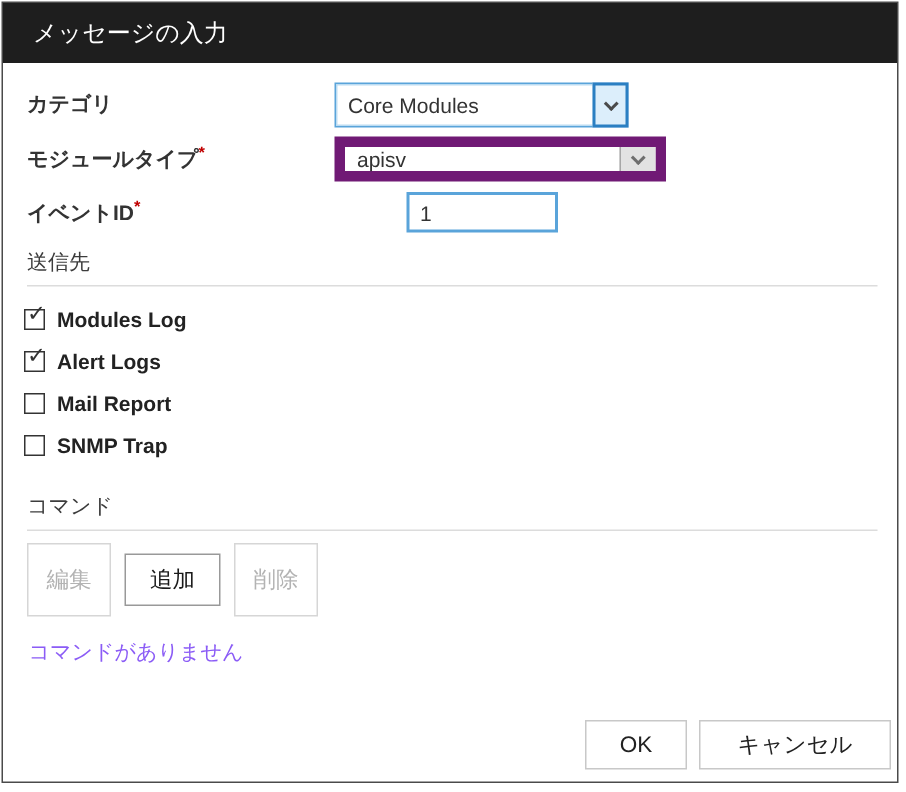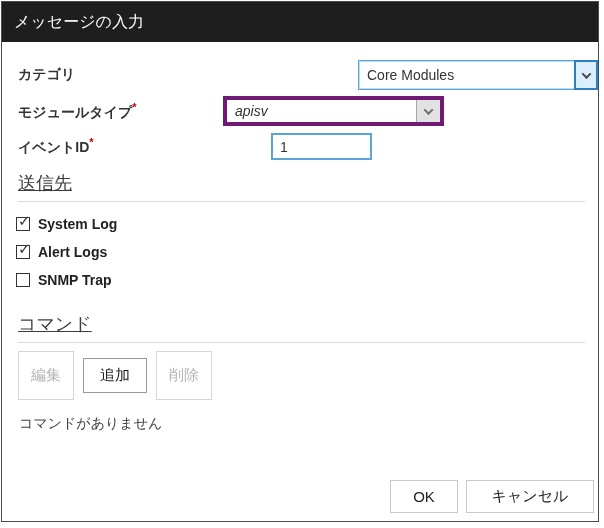--- a/index.html
+++ b/index.html
@@ -2,65 +2,65 @@
 <html><head>
 <meta charset="utf-8">
 <style>
   * { margin:0; padding:0; box-sizing:border-box; }
   html,body { width:604px; height:528px; background:#fff;
               font-family:"Liberation Sans","DejaVu Sans",sans-serif; }
   .dialog { position:absolute; left:1px; top:1px; width:598px; height:521px;
             background:#fff; border:1px solid #4a4a4a; overflow:hidden; }
 
   .titlebar { height:40px; background:#1e1e1e; color:#fff; display:flex;
-              align-items:center; padding-left:12px; font-size:16px; }
+              align-items:center; padding-left:20px; font-size:16px; }
 
   .form-row { display:flex; align-items:center; margin-left:16px; }
-  .row-category { margin-top:18px;justify-content:space-between; }
+  .row-category { margin-top:13px; }
   .row-module   { margin-top:6px; }
   .row-eventid  { margin-top:7px;gap:48px; }
 
   .flabel { width:205px; font-size:14px; font-weight:bold; color:#333; flex:none; }
   .req { color:#c00000; font-size:11px; vertical-align:super; font-weight:bold; }
 
   .select { position:relative; height:30px; background:#fff; font-size:14px; color:#333;
             display:flex; align-items:center; padding-left:8px; cursor:default; }
-  .select-focused { width:240px; border:1px solid #5aa4da; box-shadow:0 0 0 1px #bcdcf2 inset; }
-  .select-normal  { width:221px; border:4px solid #701a75;font-style:italic; }
+  .select-focused { width:196px; border:1px solid #5aa4da; box-shadow:0 0 0 1px #bcdcf2 inset; }
+  .select-normal  { width:221px; border:7px solid #701a75; }
   .arrow { position:absolute; top:0; right:0; height:100%; width:24px;
            display:flex; align-items:center; justify-content:center; }
   .arrow-blue { background:#dceefb; border:2px solid #2b7fc2; top:-1px; right:-1px;
                 height:30px; }
   .arrow-gray { background:#e2e2e2; border-left:1px solid #a6a6a6; }
   .chev { display:inline-block; width:7px; height:7px; border-right:2px solid #4a4a4a;
           border-bottom:2px solid #4a4a4a; transform:rotate(45deg) translate(-1px,-1px); }
   .arrow-gray .chev { border-color:#6e6e6e; }
 
   .text-input { width:101px; height:27px; border:2px solid #5aa4da; font-size:14px;
                 color:#333; padding-left:7px; outline:none;
                 font-family:"Liberation Sans","DejaVu Sans",sans-serif; }
 
-  .section-label { margin:11px 0 0 16px; font-size:18px; color:#3c3c3c;text-decoration:underline; }
+  .section-label { margin:11px 0 0 16px; font-size:14px; color:#3c3c3c; }
   .rule { border:none; border-top:1px solid #dcdcdc; margin:6px 13px 0 16px; }
 
   .checks { margin-top:8px; }
   .check-row { display:flex; align-items:center; height:28px; margin-left:14px; cursor:default; }
   .checkbox { width:14px; height:14px; border:1px solid #333; background:#fff; flex:none;
               position:relative; }
   .checkmark { position:absolute; left:1px; top:-5px; font-size:15px; font-weight:bold;
                color:#333; line-height:1; }
   .check-label { margin-left:8px; font-size:14px; font-weight:bold; color:#222; }
 
   .cmd-section { margin-top:18px; }
   .cmd-buttons { display:flex; align-items:center; gap:9px; margin:8px 0 0 16px; }
   .cmd-btn { background:#fff; font-size:15px; padding:7px 16px; cursor:pointer;
              border:1px solid #999; color:#1a1a1a;
              font-family:"Liberation Sans","DejaVu Sans",sans-serif; }
   .cmd-btn.disabled { border:1px solid #d6d6d6; color:#b3b3b3; padding:14px 12px; cursor:default; }
-  .empty-msg { margin:15px 0 0 17px; font-size:14px; color:#404040; }
+  .empty-msg { margin:15px 0 0 17px; font-size:14px; color:#8b5cf6; }
 
   .footer { position:absolute; right:4px; bottom:8px; display:flex; gap:8px; }
   .footer-btn { height:33px; background:#fff; border:1px solid #c8c8c8; color:#222;
                 font-size:15px; cursor:pointer; display:flex; align-items:center;
                 justify-content:center;
                 font-family:"Liberation Sans","DejaVu Sans",sans-serif; }
   .btn-ok { width:68px; }
   .btn-cancel { width:128px; }
 </style>
 </head>
@@ -98,27 +98,33 @@
   </div>
 
   <div class="section-label">送信先</div>
   <hr class="rule">
 
   <div class="checks">
     <div class="check-row">
       <span class="checkbox">
           <span class="checkmark">✓</span>
         </span>
-      <span class="check-label">System Log</span>
+      <span class="check-label">Modules Log</span>
     </div>
     <div class="check-row">
       <span class="checkbox">
           <span class="checkmark">✓</span>
         </span>
       <span class="check-label">Alert Logs</span>
+    </div>
+    <div class="check-row">
+      <span class="checkbox">
+          <span class="checkmark"></span>
+        </span>
+      <span class="check-label">Mail Report</span>
     </div>
     <div class="check-row">
       <span class="checkbox">
           <span class="checkmark"></span>
         </span>
       <span class="check-label">SNMP Trap</span>
     </div>
   </div>
 
   <div class="cmd-section">

